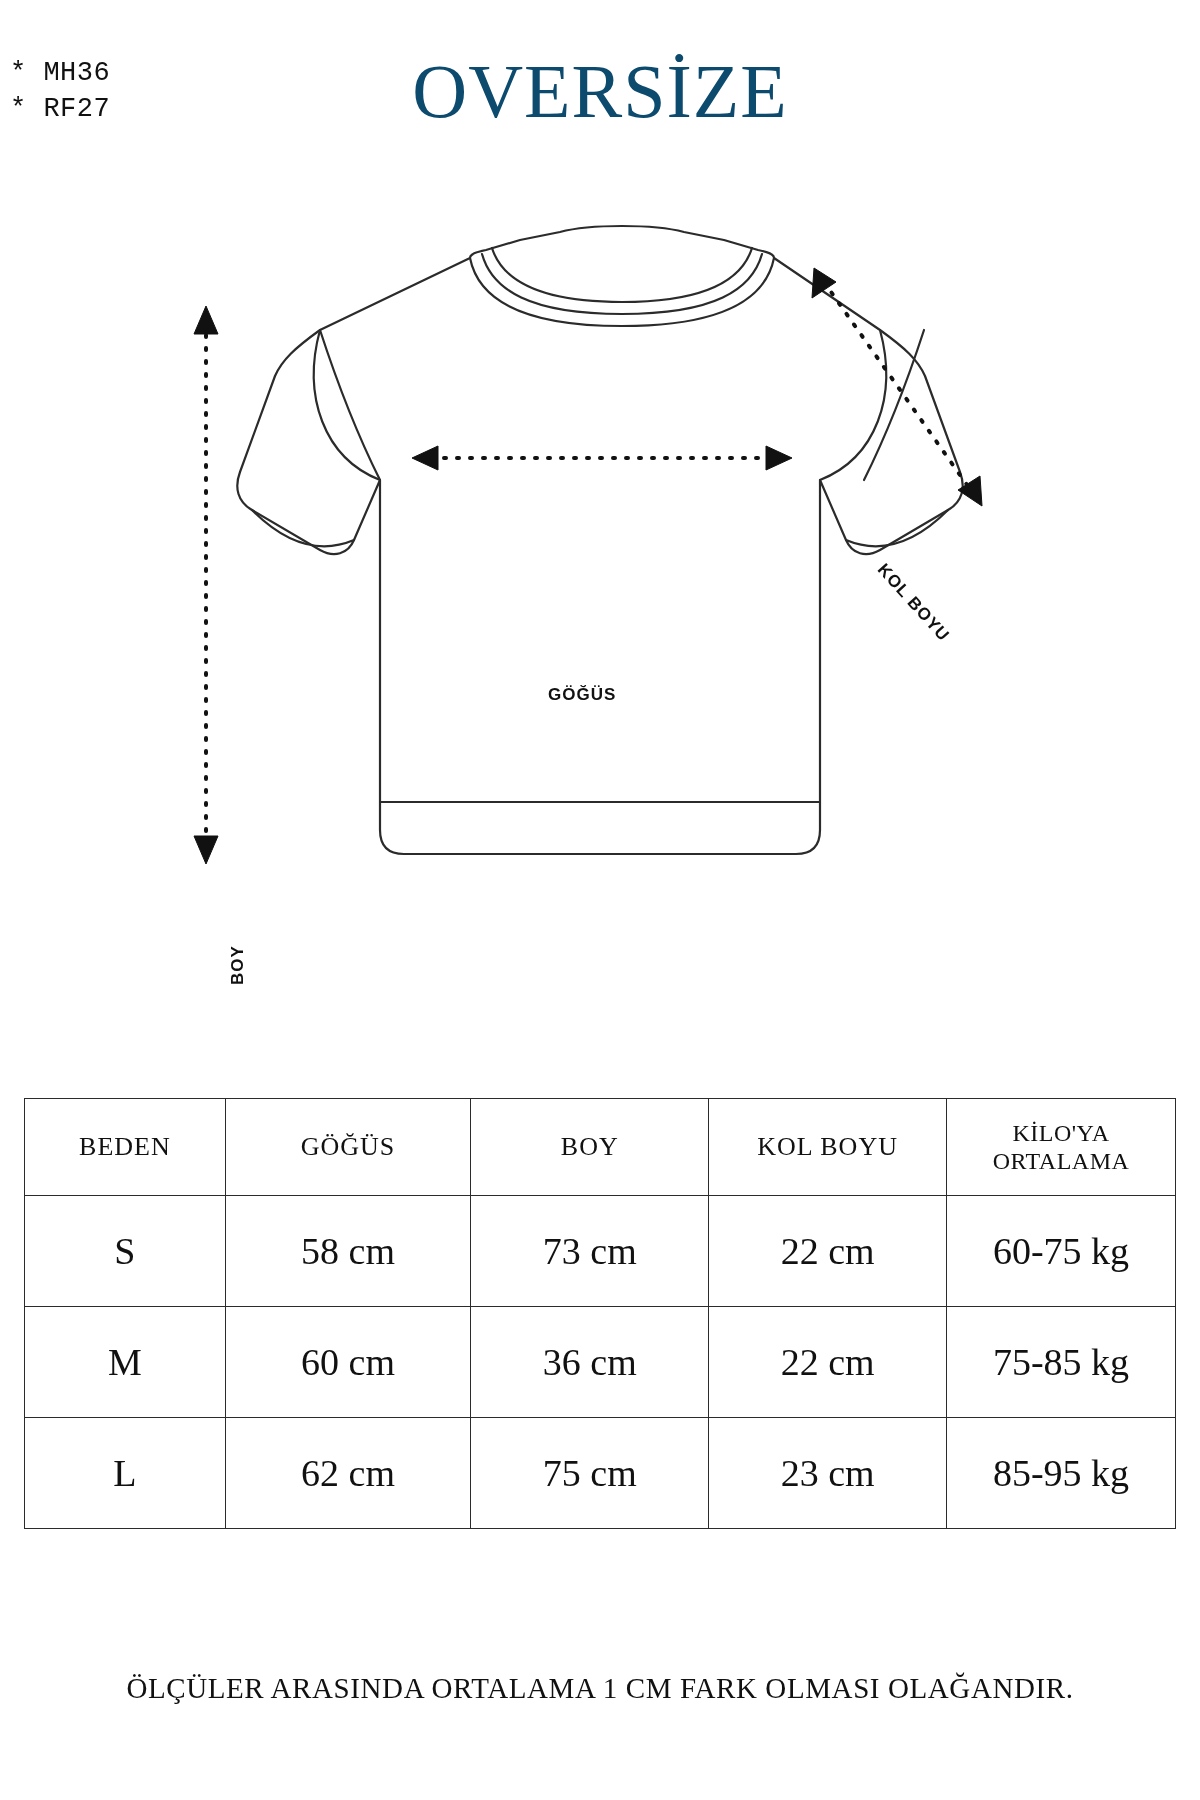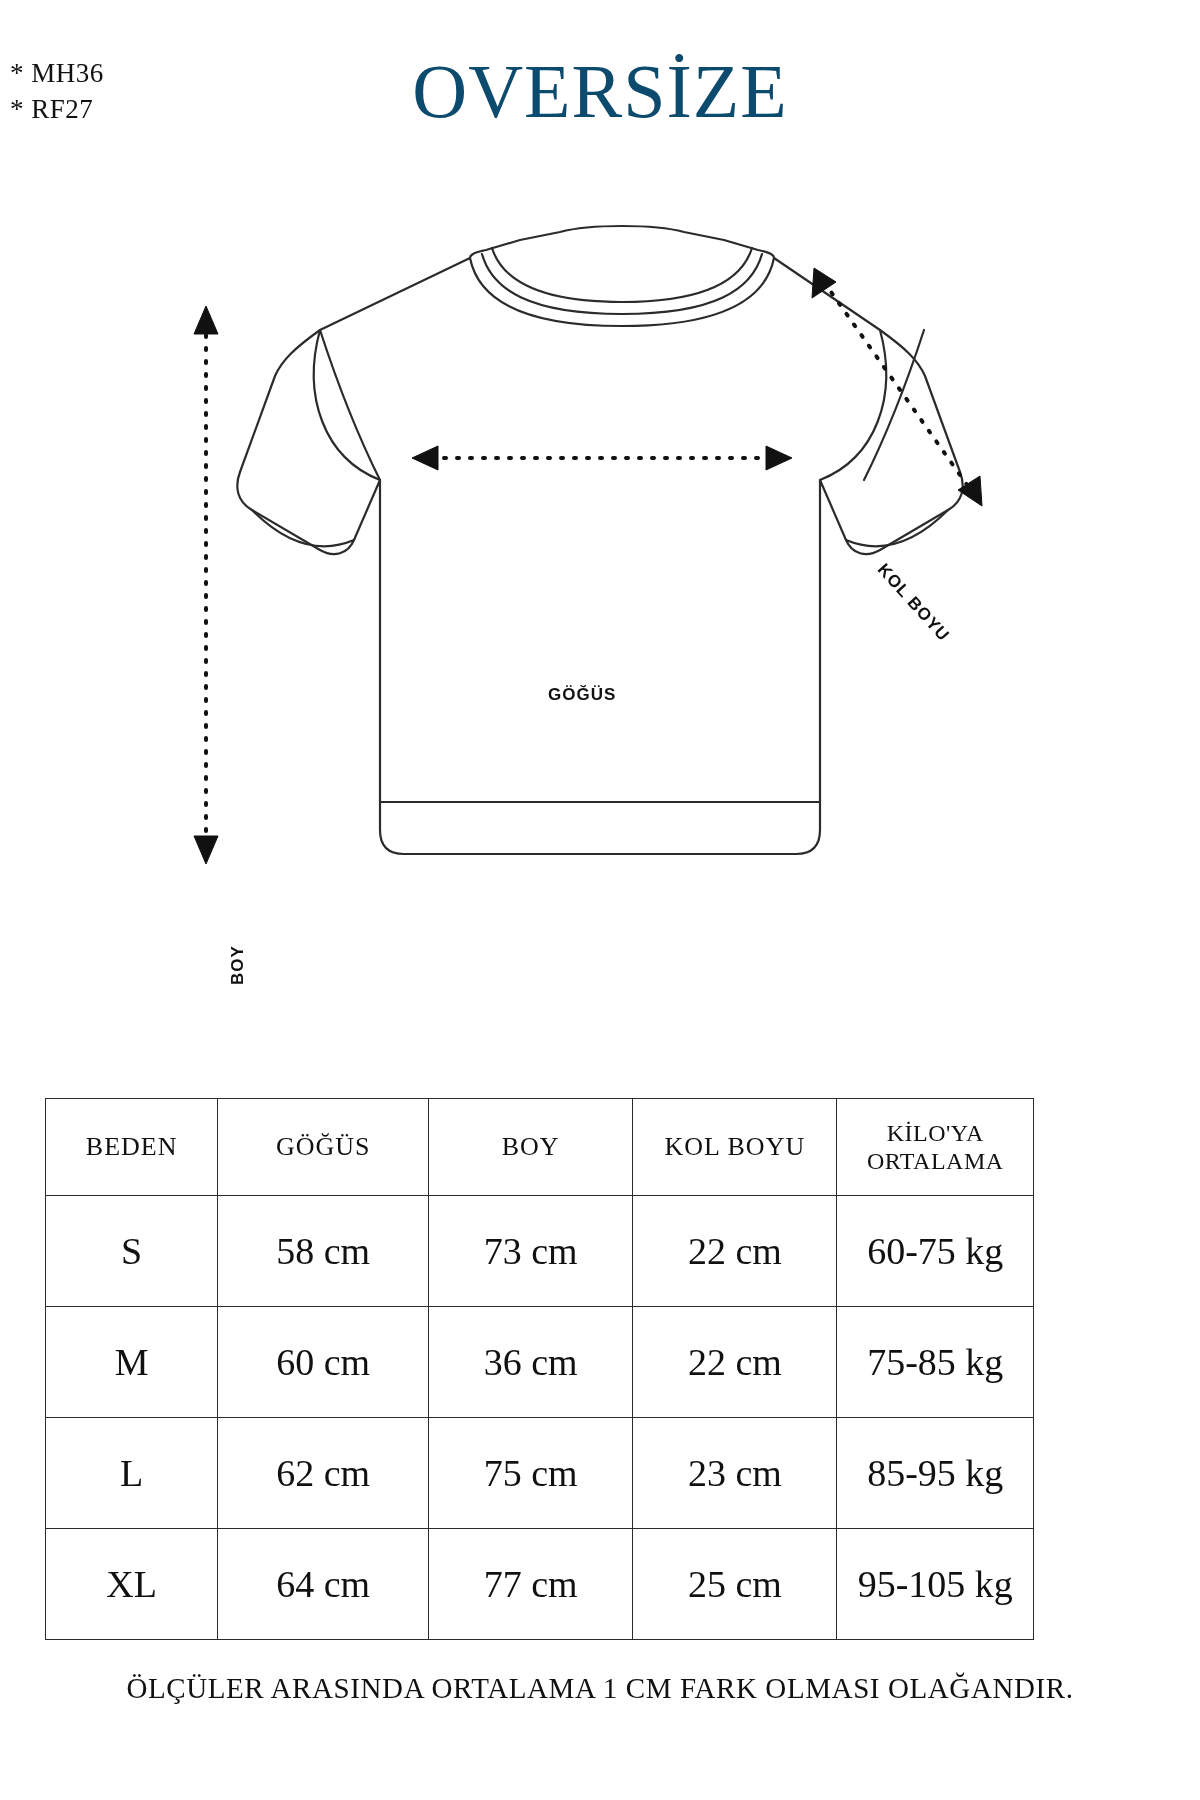--- a/index.html
+++ b/index.html
@@ -14,21 +14,21 @@
     font-family: "Liberation Serif", serif;
     color: #111111;
     overflow: hidden;
   }
 
   
   .codes {
     position: absolute;
     left: 10px;
     top: 55px;
-    font-family: Liberation Serif, serif;
+    font-family: Liberation Mono, monospace;
     font-size: 27px;
     line-height: 1.35;
     letter-spacing: 0.5px;
     color: #111;
   }
   .title {
     position: absolute;
     left: 0;
     right: 0;
     top: 48px;
@@ -61,22 +61,21 @@
   }
   .lbl-gogus { left: 548px; top: 475px; }
   .lbl-boy   { left: 228px; top: 775px; transform: rotate(-90deg); transform-origin: left top; }
   .lbl-kol   { left: 888px; top: 350px; transform: rotate(48deg); transform-origin: left top; }
 
   
   .table-wrap {
     position: absolute;
     left: 24px;
     top: 1098px;
-    width: 989px;
-    margin-left: 21px;
+    width: 1152px;
   }
   table.size-table {
     width: 100%;
     border-collapse: collapse;
     table-layout: fixed;
   }
   table.size-table th,
   table.size-table td {
     border: 1px solid #2b2b2b;
     text-align: center;
@@ -249,24 +248,17 @@
         <td>22 cm</td>
         <td>75-85 kg</td>
       </tr>
       <tr>
         <td class="beden">L</td>
         <td>62 cm</td>
         <td>75 cm</td>
         <td>23 cm</td>
         <td>85-95 kg</td>
       </tr>
-      <tr>
-        <td class="beden">XL</td>
-        <td>64 cm</td>
-        <td>77 cm</td>
-        <td>25 cm</td>
-        <td>95-105 kg</td>
-      </tr>
     </tbody>
   </table>
 </div>
 
 <div class="footnote">ÖLÇÜLER ARASINDA ORTALAMA 1 CM FARK OLMASI OLAĞANDIR.</div>
 
 </body></html>

